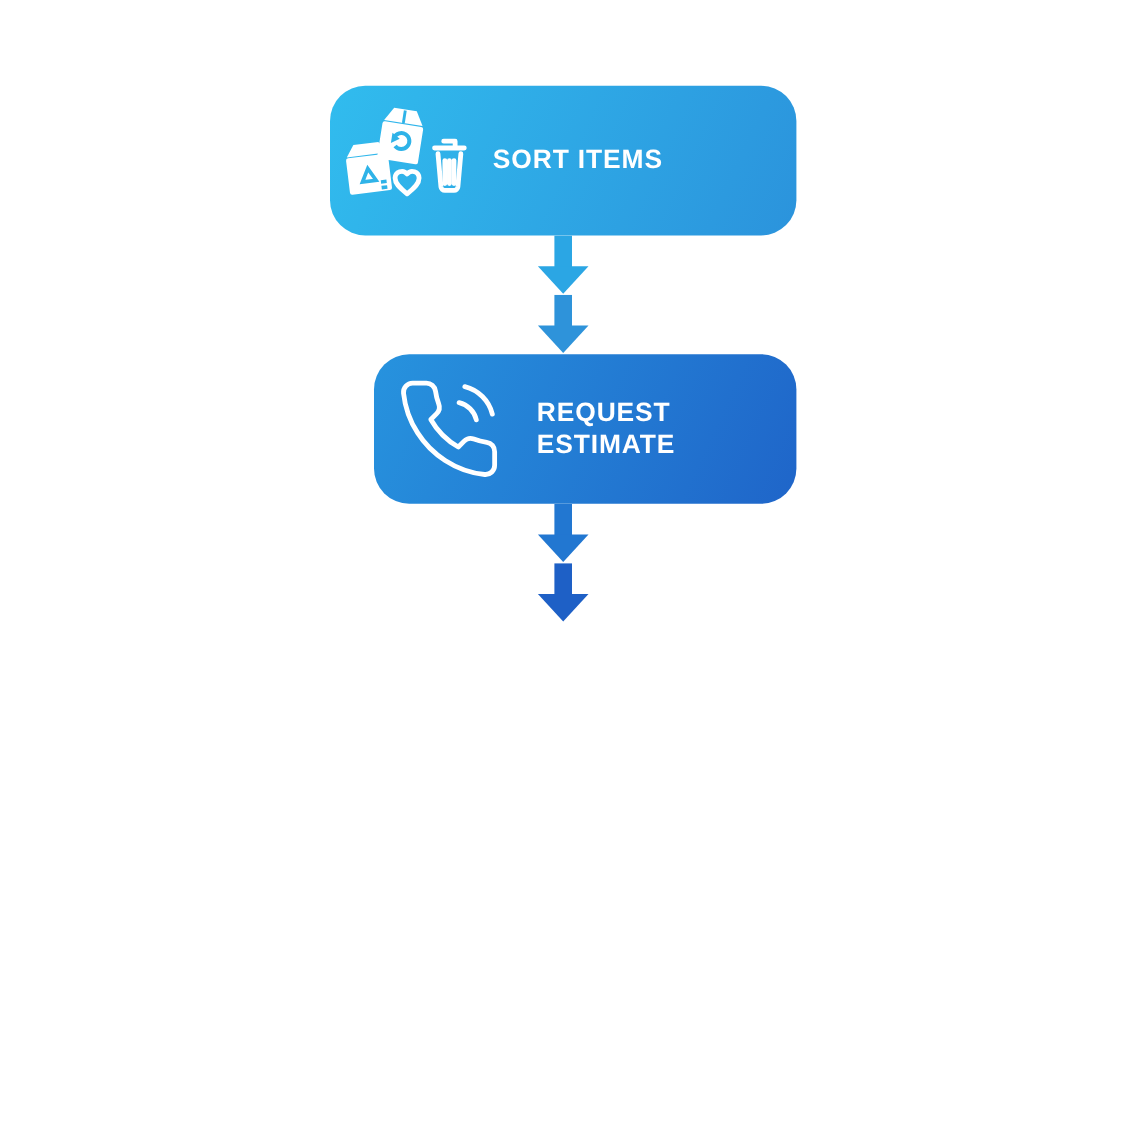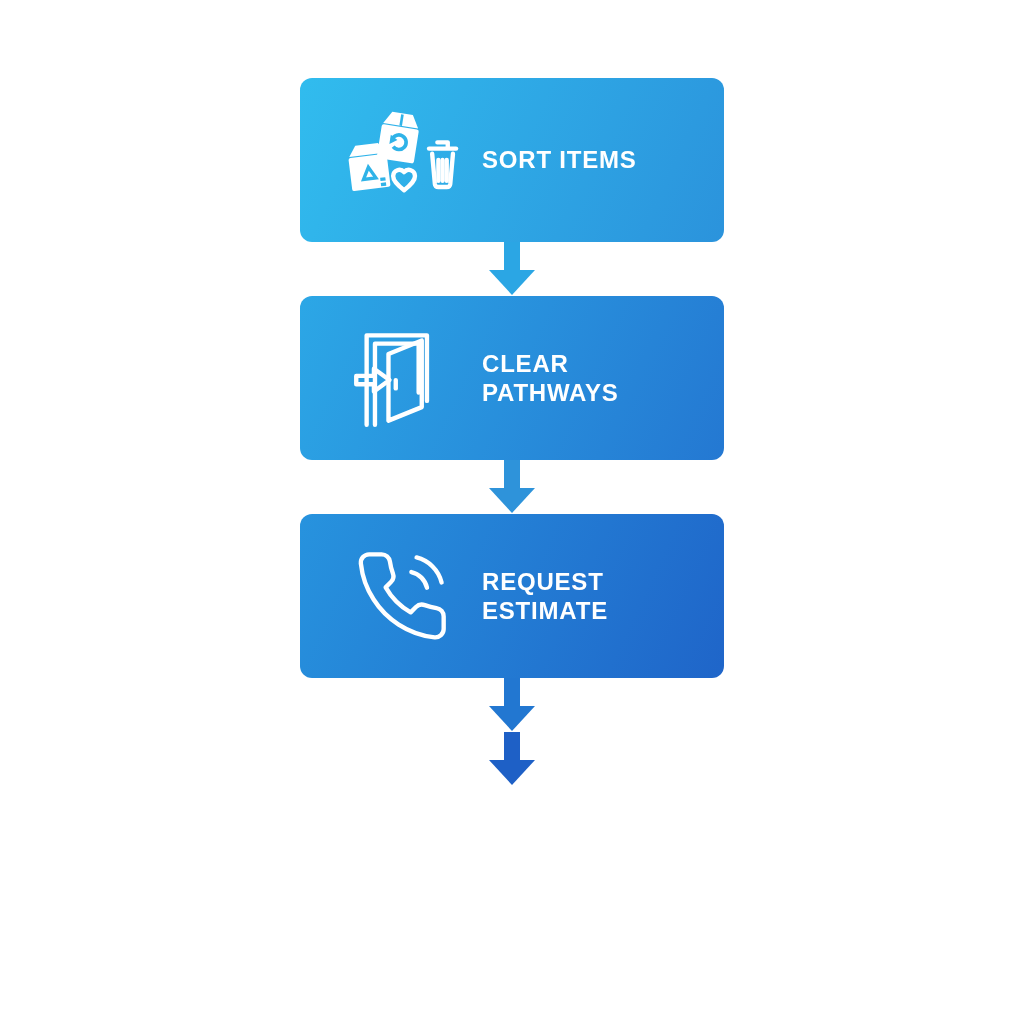--- a/index.html
+++ b/index.html
@@ -12,26 +12,25 @@
   }
   .flow{
     position:absolute;
     left:300px; top:78px;
     width:424px;
     display:flex;
     flex-direction:column;
     align-items:stretch;
   }
   .step{
-    height:164px;
-    border-radius:12px;
+    height:136px;
+    border-radius:32px;
     display:flex;
     align-items:center;
     box-sizing:border-box;
-    padding-left:34px;
     padding-right:20px;
   }
   .icon-wrap{
     width:136px;
     flex:0 0 136px;
     display:flex;
     align-items:center;
     justify-content:center;
   }
   .icon-wrap svg{display:block;}
@@ -97,45 +96,31 @@
 
     <div class="arrow-gap">
       <svg width="48" height="54" viewBox="0 0 48 54">
         <g fill="#2BA6E4">
           <rect x="16" y="0" width="16" height="30"></rect>
           <polygon points="1,28 47,28 24,53"></polygon>
         </g>
       </svg>
     </div>
 
-    <div class="step" style="background: linear-gradient(115deg, rgb(44, 167, 230), rgb(36, 120, 210));">
-      <div class="icon-wrap">
-        <svg width="104" height="104" viewBox="0 0 100 100">
-          <g class="ic" stroke-width="4">
-            <path d="M16,95 L16,9 L74,9 L74,72"></path>
-            <path d="M24,95 L24,17 L66,17 L66,64"></path>
-            <polygon points="37,27 69,14 69,78 37,91"></polygon>
-            <line x1="44" y1="52" x2="44" y2="60"></line>
-            <path d="M6,48 h17 v-7 l15,11 -15,11 v-7 h-17 z"></path>
-          </g>
-        </svg>
-      </div>
-      <div class="label">CLEAR PATHWAYS</div>
-    </div>
 
     <div class="arrow-gap">
       <svg width="48" height="54" viewBox="0 0 48 54">
         <g fill="#2E93DA">
           <rect x="16" y="0" width="16" height="30"></rect>
           <polygon points="1,28 47,28 24,53"></polygon>
         </g>
       </svg>
     </div>
 
-    <div class="step" style="background: linear-gradient(115deg, rgb(39, 147, 222), rgb(31, 101, 201));">
+    <div class="step" style="background: linear-gradient(115deg, rgb(39, 147, 222), rgb(31, 101, 201)); margin-left: 40px;">
       <div class="icon-wrap">
         <svg width="100" height="100" viewBox="0 0 96 96">
           <g class="ic" stroke-width="4.6">
             <path d="M88 67.7v12a8 8 0 0 1-8.7 8 79.2 79.2 0 0 1-34.5-12.3 78 78 0 0 1-24-24A79.2 79.2 0 0 1 8.5 16.7 8 8 0 0 1 16.4 8h12a8 8 0 0 1 8 6.9 51.4 51.4 0 0 0 2.8 11.2 8 8 0 0 1-1.8 8.5l-5.1 5.1a64 64 0 0 0 24 24l5.1-5.1a8 8 0 0 1 8.5-1.8 51.4 51.4 0 0 0 11.2 2.8 8 8 0 0 1 6.9 8.1z"></path>
             <path d="M57 25 a20 20 0 0 1 15 15"></path>
             <path d="M62 11 a33 33 0 0 1 24 24"></path>
           </g>
         </svg>
       </div>
       <div class="label">REQUEST ESTIMATE</div>

